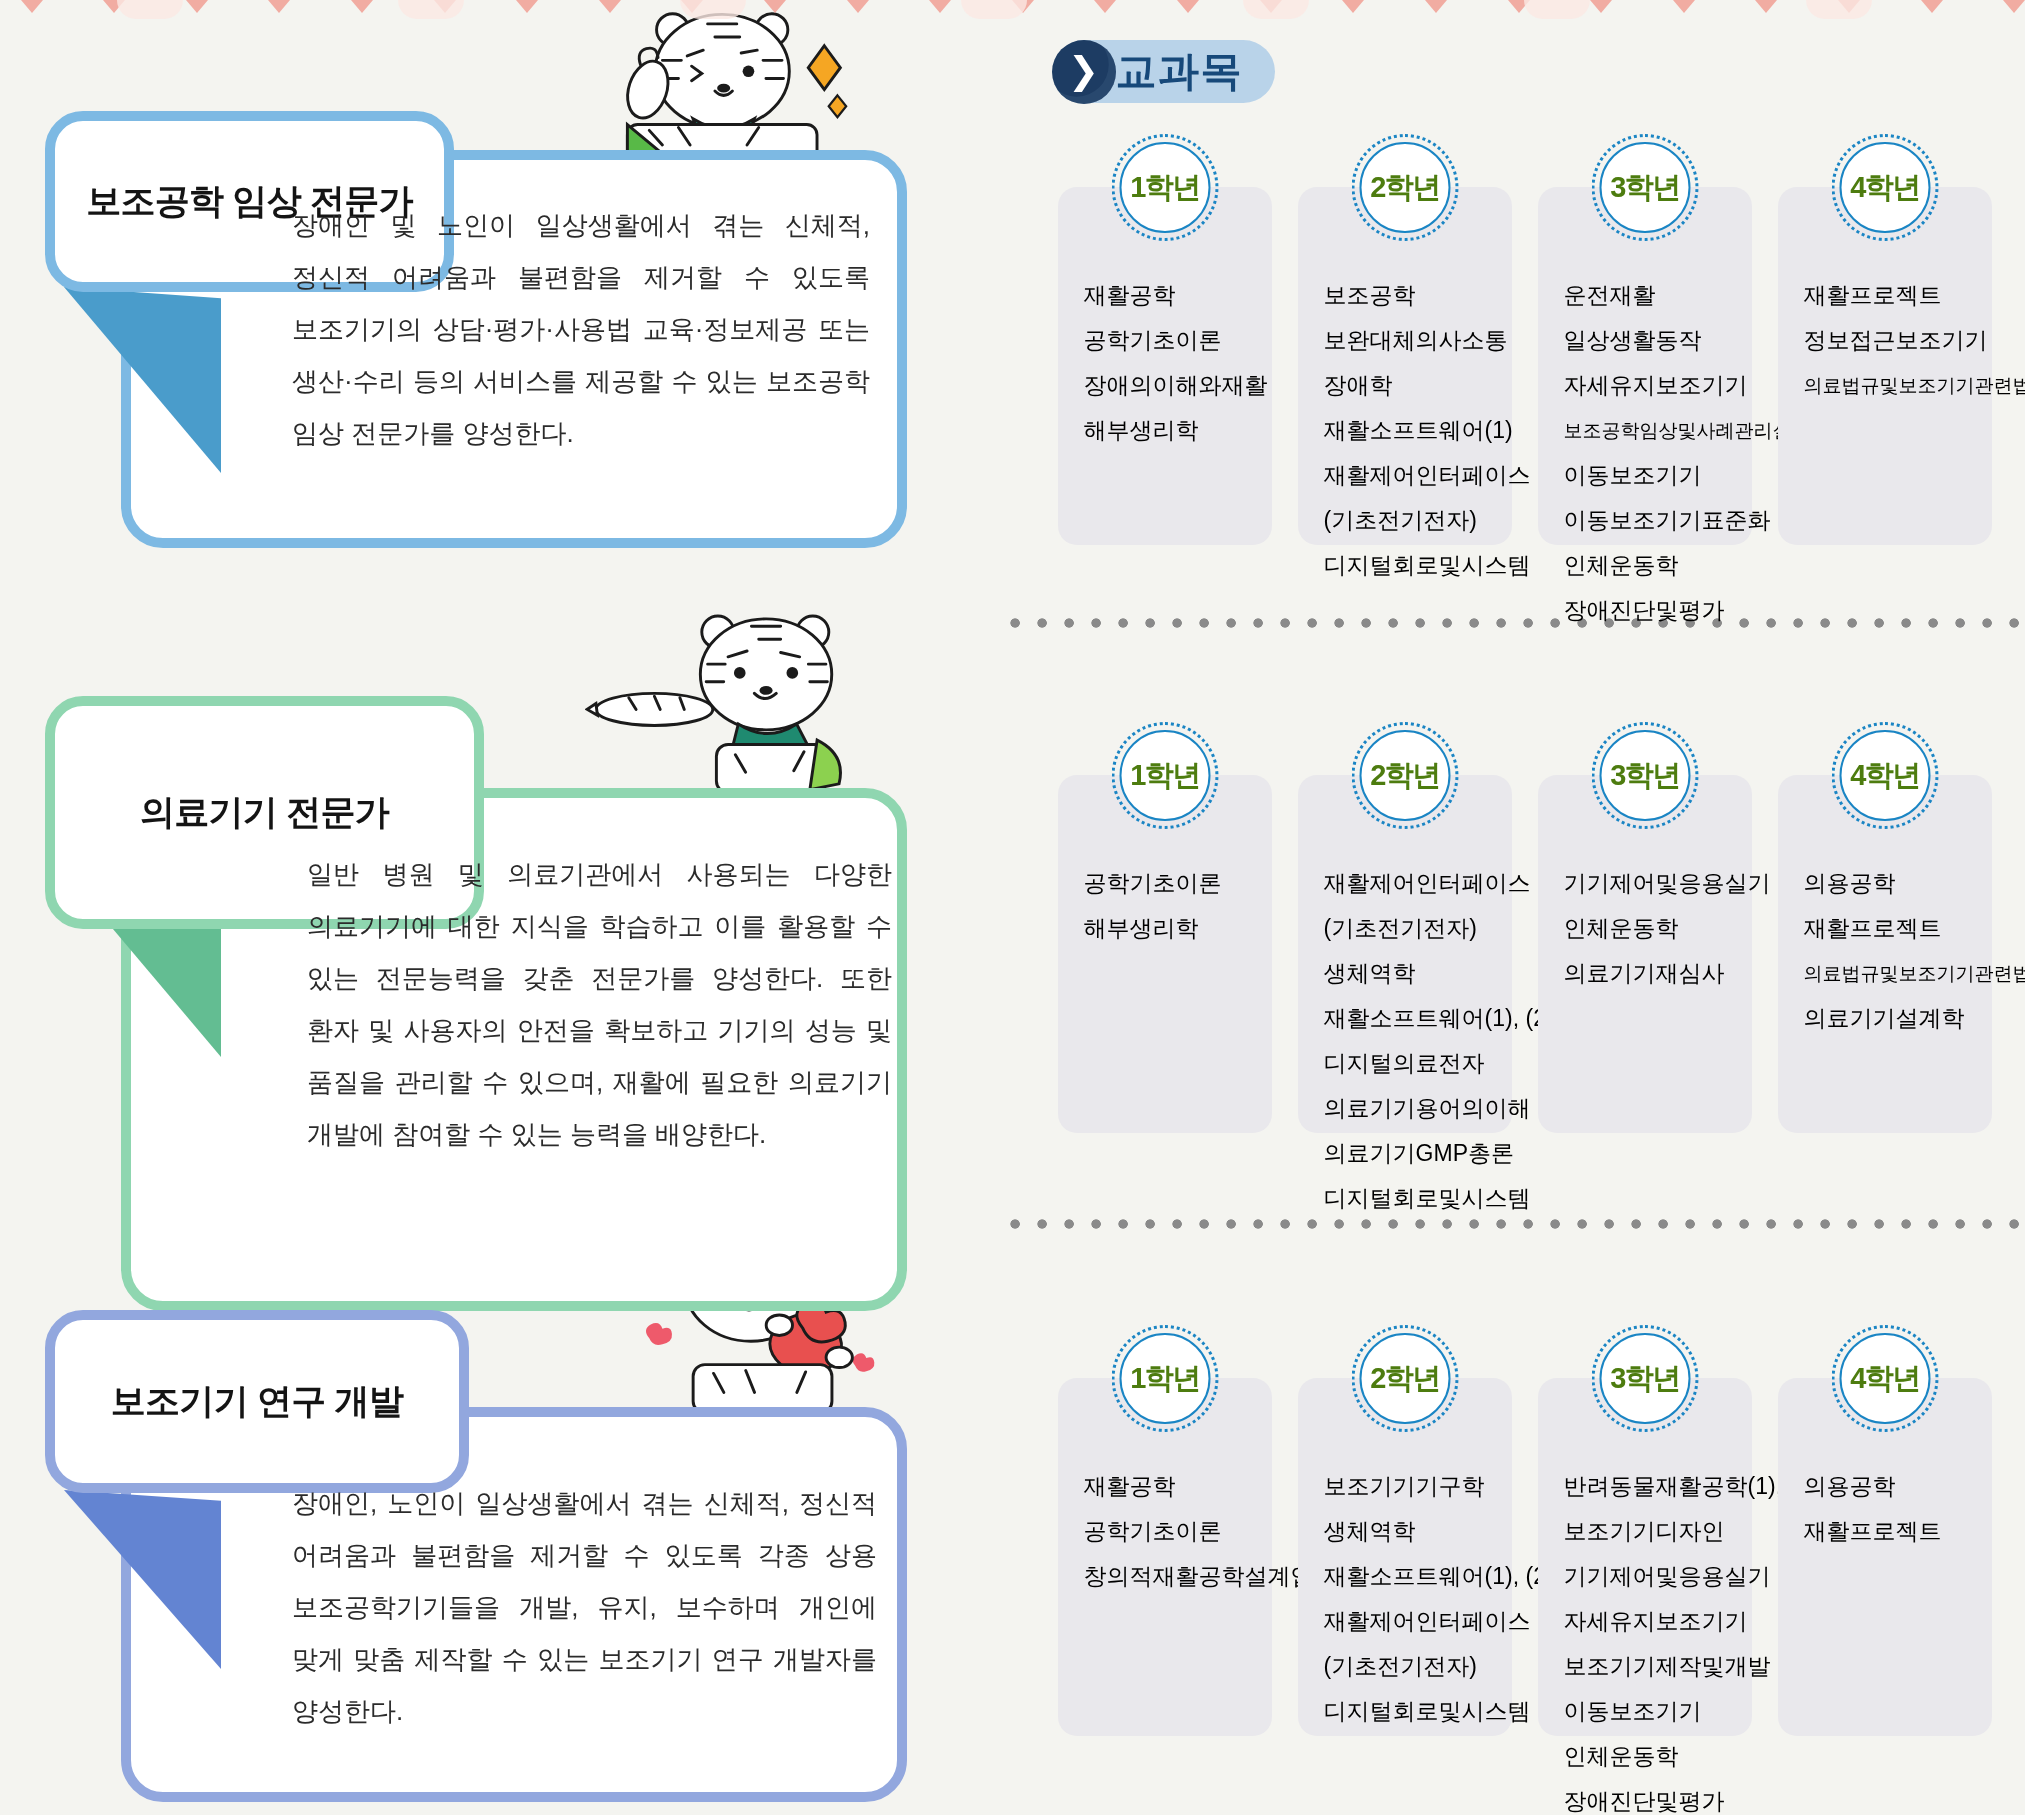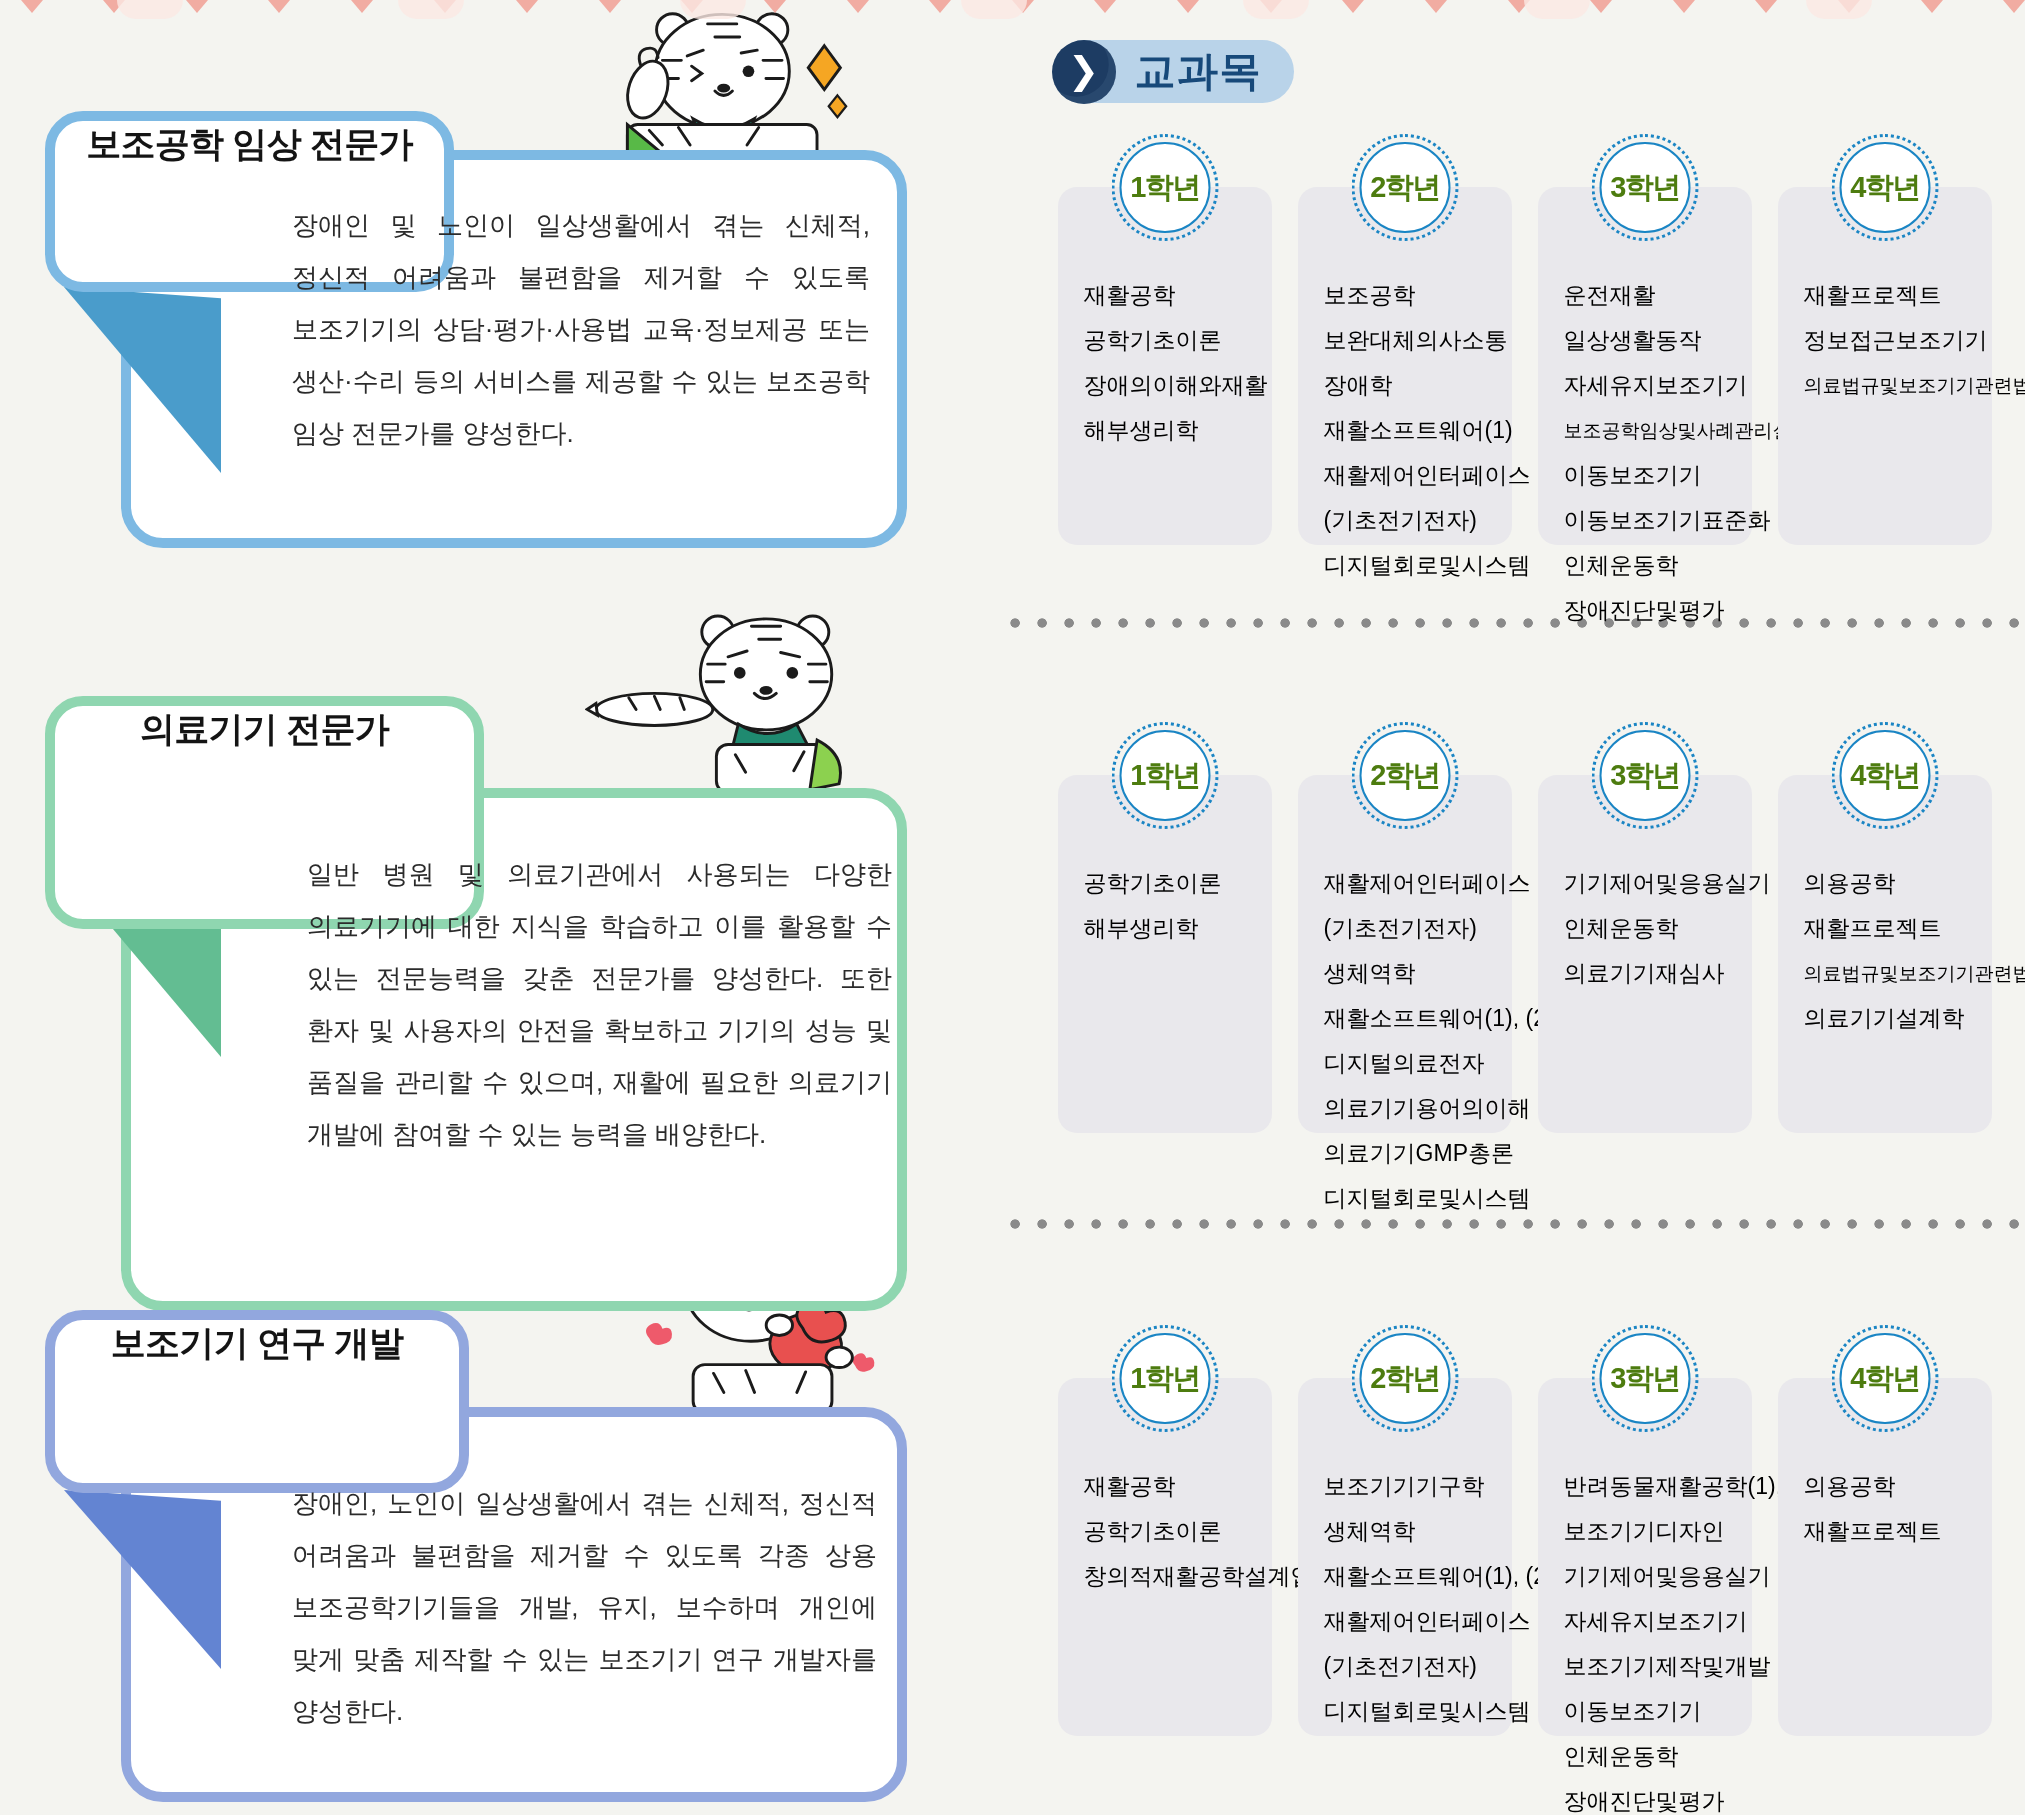--- a/index.html
+++ b/index.html
@@ -12,33 +12,33 @@
     border-left:11px solid transparent;border-right:11px solid transparent;
     border-top:13px solid #f1aca2;}
   .deco-glow{position:absolute;top:0;height:19px;border-radius:0 0 44px 44px;background:#fbe9e4;opacity:.8;}
 
   
   .career-card{position:absolute;left:0;top:0;}
   .mascot{position:absolute;z-index:1;}
   .card-body{position:absolute;background:#ffffff;border:10.2px solid #999;border-radius:42px;z-index:2;box-sizing:border-box;}
   .card-tail{position:absolute;z-index:2;clip-path:polygon(0 0,100% 6%,100% 100%);}
   .card-bubble{position:absolute;background:#ffffff;border:10.2px solid #999;border-radius:38px;z-index:3;
-    display:flex;align-items:flex-start;justify-content:center;box-sizing:border-box;}
+    display:flex;align-items:center;justify-content:center;box-sizing:border-box;}
   .card-title{font-size:35px;font-weight:800;color:#141414;letter-spacing:-0.7px;}
   .card-desc{position:absolute;z-index:4;font-size:26px;line-height:52px;color:#2b2b2b;
     text-align:justify;word-break:keep-all;}
 
   
   .subject-pill{position:absolute;left:1053px;top:40px;height:63px;min-width:219px;z-index:3;
     background:#b9d3e9;border-radius:34px;display:flex;align-items:center;box-sizing:border-box;padding-right:32px;}
   .pill-icon{width:64px;height:64px;border-radius:50%;background:#1d3c63;flex:0 0 auto;
     display:flex;align-items:center;justify-content:center;margin-left:-1.5px;
     box-shadow:inset -7.3px -7.3px 0 0 #56789d33;}
   .pill-chevron{color:#ffffff;font-size:37px;font-weight:800;transform:translateY(-1.5px);}
-  .pill-label{font-size:41px;font-weight:800;color:#17497a;margin-left:19px;letter-spacing:1.5px;}
+  .pill-label{font-size:41px;font-weight:800;color:#17497a;letter-spacing:1.5px;}
 
   
   .course-row{position:absolute;left:1058px;width:938px;display:flex;gap:26px;z-index:2;}
   .course-col{position:relative;width:214px;flex:0 0 auto;}
   .course-box{margin-top:53px;height:358px;background:#e9e8ec;border-radius:19px;box-sizing:border-box;
     padding:86px 14.6px 14.6px 25.6px;}
   .year-badge{position:absolute;left:50%;top:0;transform:translateX(-50%);width:107px;height:107px;
     border-radius:50%;border:3.7px dotted #1a85c4;box-sizing:border-box;padding:5.1px;background:transparent;z-index:3;}
   .year-badge-inner{width:100%;height:100%;border-radius:50%;background:#ffffff;border:2.9px solid #1a85c4;
     box-sizing:border-box;display:flex;align-items:center;justify-content:center;}

